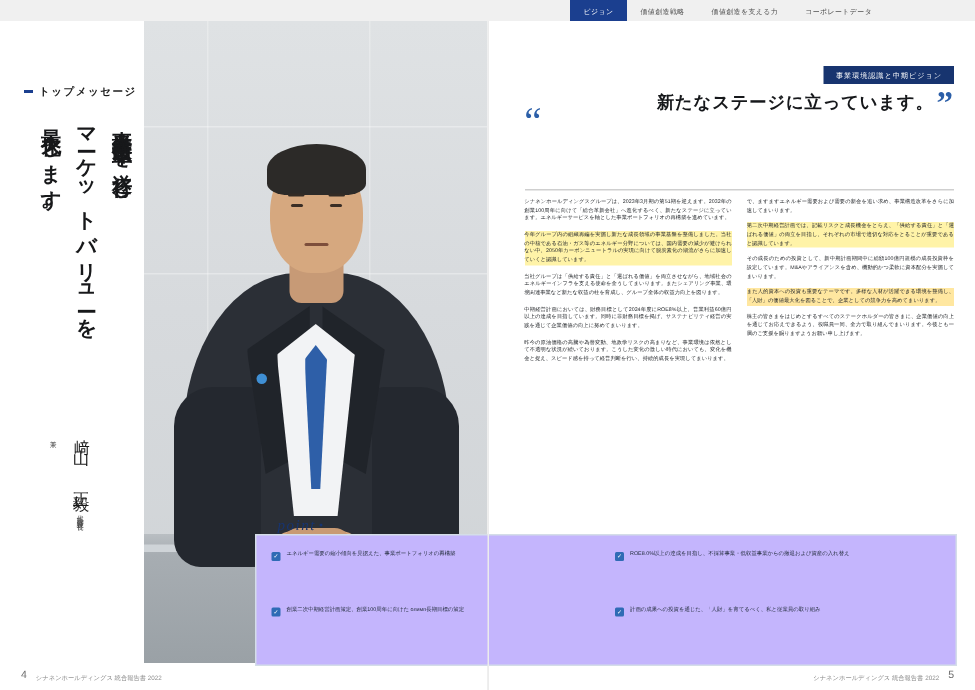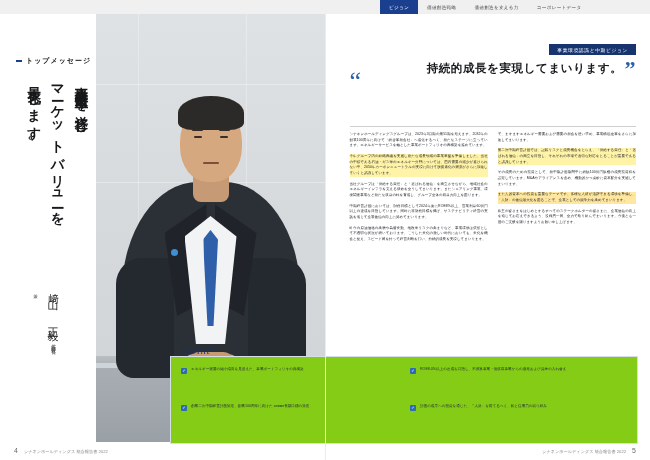--- a/index.html
+++ b/index.html
@@ -247,21 +247,21 @@
     letter-spacing:.05px;
   }
   .col p{margin:0 0 5px 0;}
   .hl{background:#fff3a8;}
   .hl2{background:#ffe7a0;}
 
   
   .point-box{
     position:absolute;
     left:170px;top:356px;width:466px;height:86px;
-    background:#84cc16;
+    background:#c4b5fd;
     border:1px solid #d4dde8;
   }
   .point-label{
     position:absolute;left:14px;top:-12px;
     font-family:"Liberation Serif",serif;
     font-style:italic;
     font-size:10px;color:#17346f;
     letter-spacing:1px;
   }
   .point-label .dot{
@@ -365,21 +365,21 @@
     </div>
   </div>
 
   <div class="right-page">
 
     <div class="badge-top">事業環境認識と中期ビジョン</div>
 
     <div class="pull-quote">
       <span class="q-mark-open">“</span>
       <div class="q-line">
-        <span>持続的成長を実現してまいります。</span><span class="q-mark-close">”</span>
+        <span>新たなステージに立っています。</span><span class="q-mark-close">”</span>
       </div>
     </div>
 
     <div class="rule"></div>
 
     <div class="cols">
       <div class="col">
         <p>シナネンホールディングスグループは、2023年3月期の第51期を迎えます。2032年の創業100周年に向けて「総合革新会社」へ進化するべく、新たなステージに立っています。エネルギーサービスを軸とした事業ポートフォリオの再構築を進めています。</p>
         <p class="hl">今年グループ内の組織再編を実施し新たな成長領域の事業基盤を整備しました。当社の中核である石油・ガス等のエネルギー分野については、国内需要の減少が避けられない中、2050年カーボンニュートラルの実現に向けて脱炭素化の潮流がさらに加速していくと認識しています。</p>
         <p>当社グループは「供給する責任」と「選ばれる価値」を両立させながら、地域社会のエネルギーインフラを支える使命を全うしてまいります。またシェアリング事業、環境関連事業など新たな収益の柱を育成し、グループ全体の収益力向上を図ります。</p>

